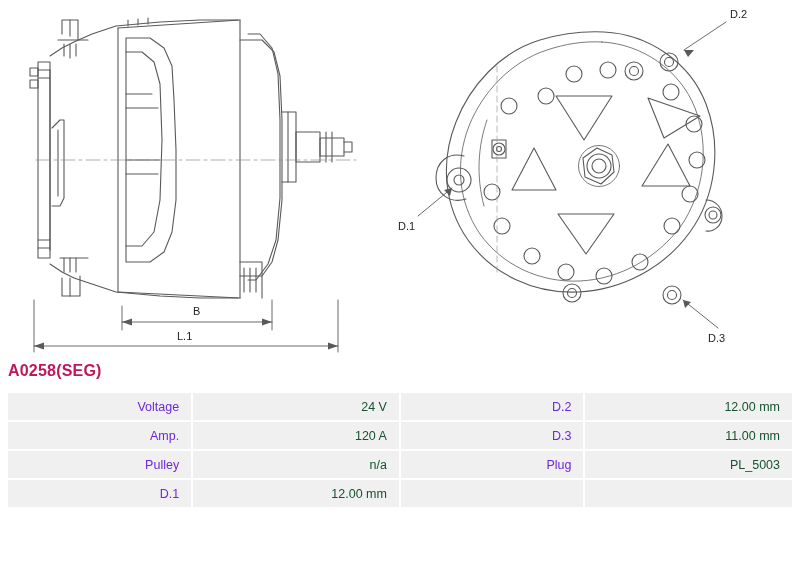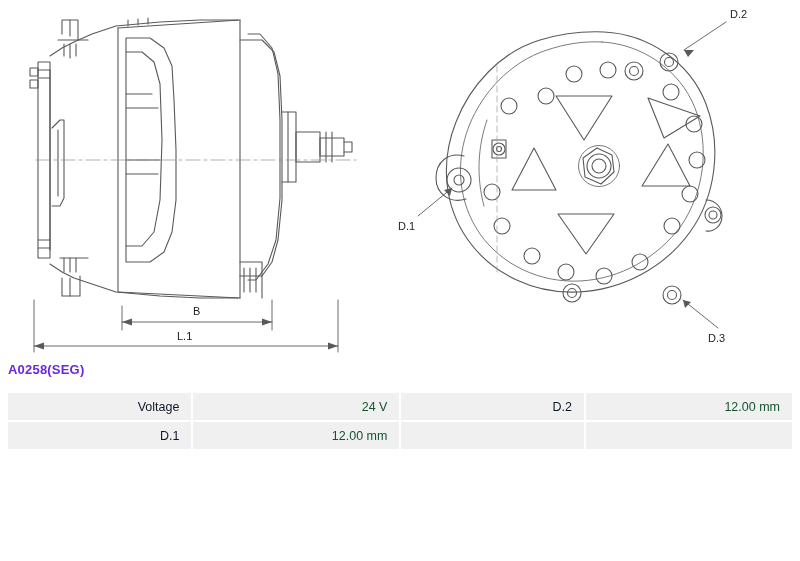--- a/index.html
+++ b/index.html
@@ -29,23 +29,23 @@
     font-size: 11px;
     color: #222;
     font-family: "Liberation Sans", sans-serif;
     white-space: nowrap;
   }
 
   
   #part-number {
     position: absolute;
     left: 8px; top: 362px;
-    font-size: 13px;
+    font-size: 16px;
     font-weight: bold;
-    color: #6d28d9;
+    color: #be185d;
     letter-spacing: 0.2px;
   }
 
   
   #spec-table {
     position: absolute;
     left: 6px; top: 391px;
     width: 788px;
     border-collapse: separate;
     border-spacing: 2px;
@@ -54,21 +54,21 @@
   #spec-table td {
     height: 27px;
     padding: 0 12px;
     background: #f0f0f0;
     color: #14532d;
     vertical-align: middle;
   }
   #spec-table td.lbl {
     width: 188px;
     text-align: right;
-    color: #0f172a;
+    color: #6d28d9;
   }
   #spec-table td.val {
     width: 212px;
     text-align: right;
   }
   #spec-table td.blank { background: #f0f0f0; }
 </style>
 </head>
 <body>
 
@@ -251,20 +251,32 @@
 
   <table id="spec-table">
     <tbody>
       <tr>
         <td class="lbl">Voltage</td>
         <td class="val">24 V</td>
         <td class="lbl">D.2</td>
         <td class="val">12.00 mm</td>
       </tr>
       <tr>
+        <td class="lbl">Amp.</td>
+        <td class="val">120 A</td>
+        <td class="lbl">D.3</td>
+        <td class="val">11.00 mm</td>
+      </tr>
+      <tr>
+        <td class="lbl">Pulley</td>
+        <td class="val">n/a</td>
+        <td class="lbl">Plug</td>
+        <td class="val">PL_5003</td>
+      </tr>
+      <tr>
         <td class="lbl">D.1</td>
         <td class="val">12.00 mm</td>
         <td class="lbl blank"></td>
         <td class="val blank"></td>
       </tr>
     </tbody>
   </table>
 
 </div>
 

